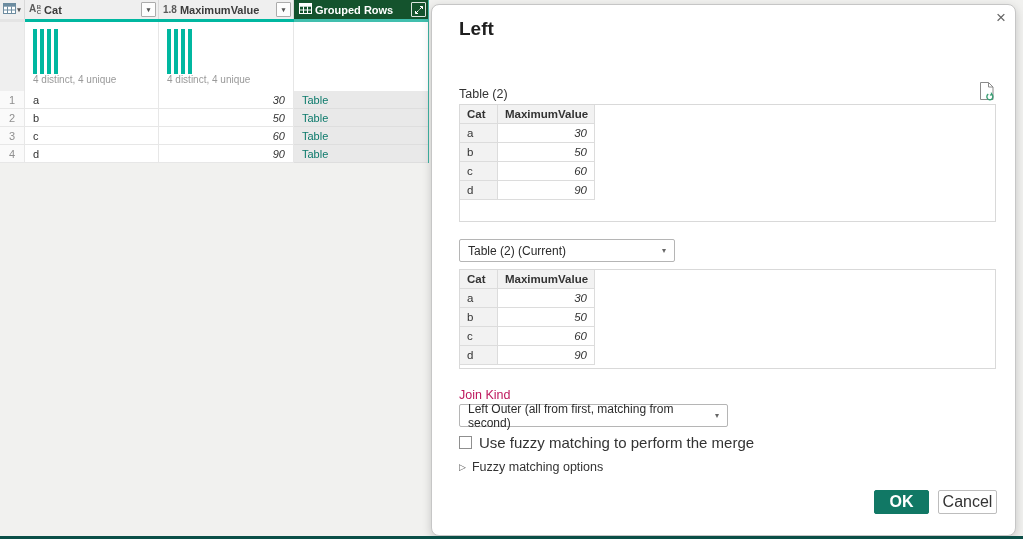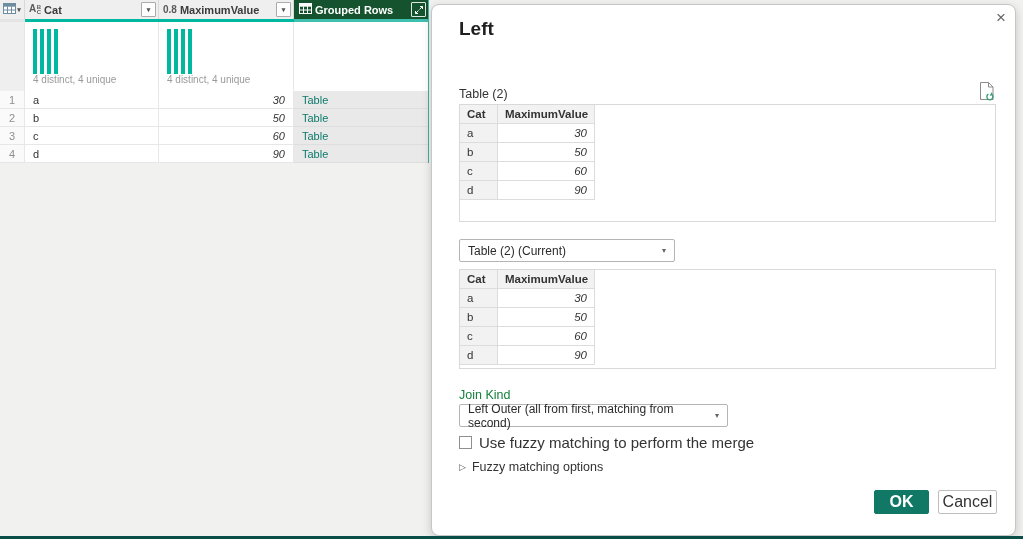--- a/index.html
+++ b/index.html
@@ -70,21 +70,21 @@
   .mt-c1, .mt-c2 { display:flex; align-items:center; font-size:11.5px; border-right:1px solid #dcdcdc; border-bottom:1px solid #dcdcdc; }
   .mt-c1 { width:38px; padding-left:7px; background:#f2f2f2; }
   .mt-c2 { width:97px; padding-right:7px; justify-content:flex-end; background:#fff; }
   .mt-head .mt-c1, .mt-head .mt-c2 { font-weight:bold; background:#f2f2f2; color:#333; justify-content:flex-start; padding-left:7px; }
   .mt-val { font-style:italic; }
   .select { position:absolute; left:27px; height:23px; background:#fff; border:1px solid #b5b5b5; border-radius:2px;
             display:flex; align-items:center; font-size:12px; color:#2b2b2b; padding:0 8px; }
   .select .caret { margin-left:auto; font-size:8px; color:#666; }
   .select.table-sel { top:234px; width:216px; }
   .select.join-sel  { top:399px; width:269px; }
-  .join-label { position:absolute; left:27px; top:383px; font-size:12.5px; color:#15803d; }
+  .join-label { position:absolute; left:27px; top:383px; font-size:12.5px; color:#be185d; }
   .chk-row { position:absolute; left:27px; top:429px; display:flex; align-items:center; gap:7px; font-size:15px; color:#333; }
   .chk-box { width:13px; height:13px; border:1px solid #8f8f8f; background:#fff; flex:0 0 auto; }
   .fuzzy-row { position:absolute; left:27px; top:455px; display:flex; align-items:center; gap:6px; font-size:12.5px; color:#333; }
   .disclosure { font-size:9px; color:#555; }
   .btn { position:absolute; top:485px; height:24px; display:flex; align-items:center; justify-content:center;
          font-size:16px; border-radius:2px; cursor:default; }
   .btn.ok { left:442px; width:55px; background:#117865; color:#fff; font-weight:bold; border:1px solid #117865; }
   .btn.cancel { left:506px; width:59px; background:#fff; color:#333; border:1px solid #bdbdbd; }
   .bottom-strip { position:absolute; left:0; top:536px; width:1023px; height:3px; background:#0a4f47; }
 </style>
@@ -112,21 +112,21 @@
       <span class="abc-bc">
         <span>B</span>
         <span>C</span>
       </span>
     </span>
     <span class="hlabel">Cat</span>
     <span class="filterbtn">▾</span>
   </div>
 
   <div class="hcell max">
-    <span class="num-icon">0.8</span>
+    <span class="num-icon">1.8</span>
     <span class="hlabel">MaximumValue</span>
     <span class="filterbtn">▾</span>
   </div>
 
   <div class="hcell grouped">
     <span>
       <svg width="13" height="11" viewBox="0 0 13 11">
         <rect x="0.5" y="0.5" width="12" height="10" fill="none" stroke="#fff"></rect>
         <rect x="0.5" y="0.5" width="12" height="3.2" fill="#fff"></rect>
         <line x1="4.5" y1="3.5" x2="4.5" y2="10.5" stroke="#fff"></line>

